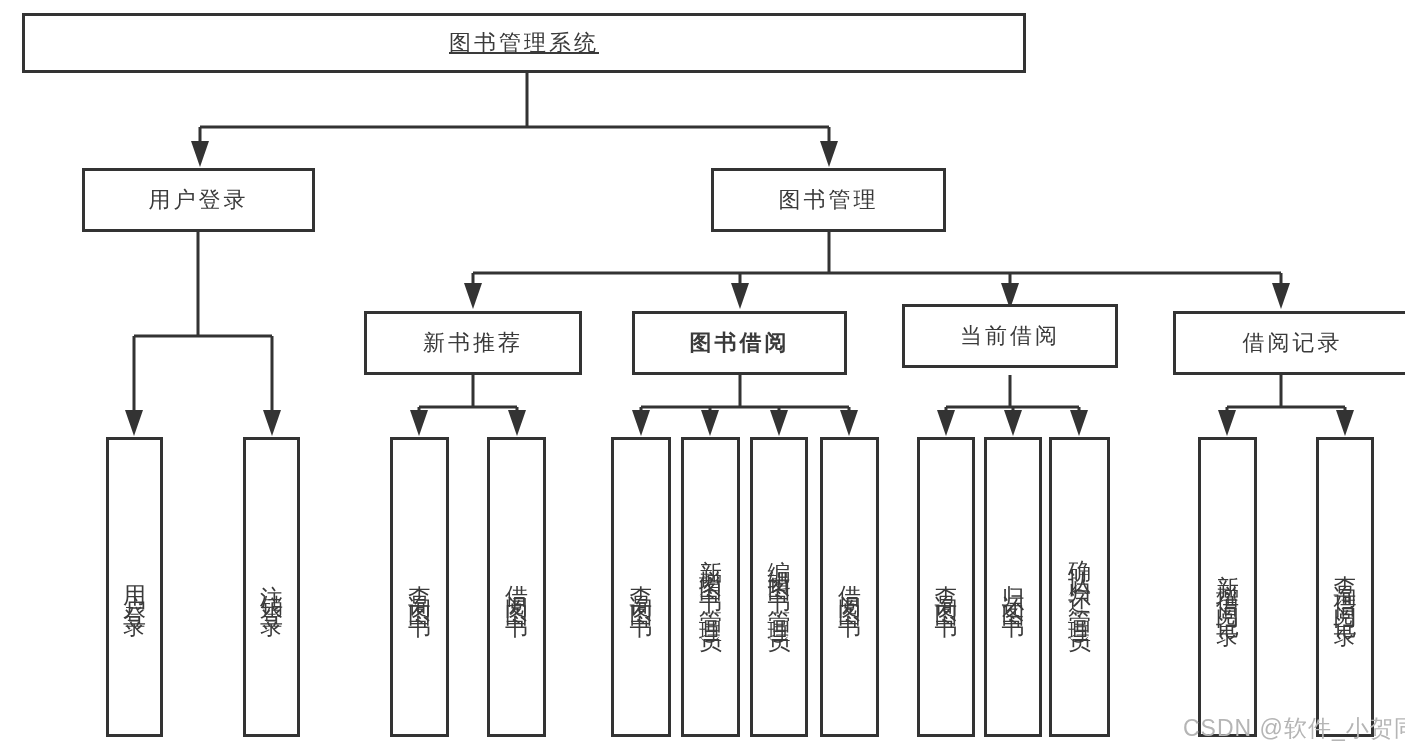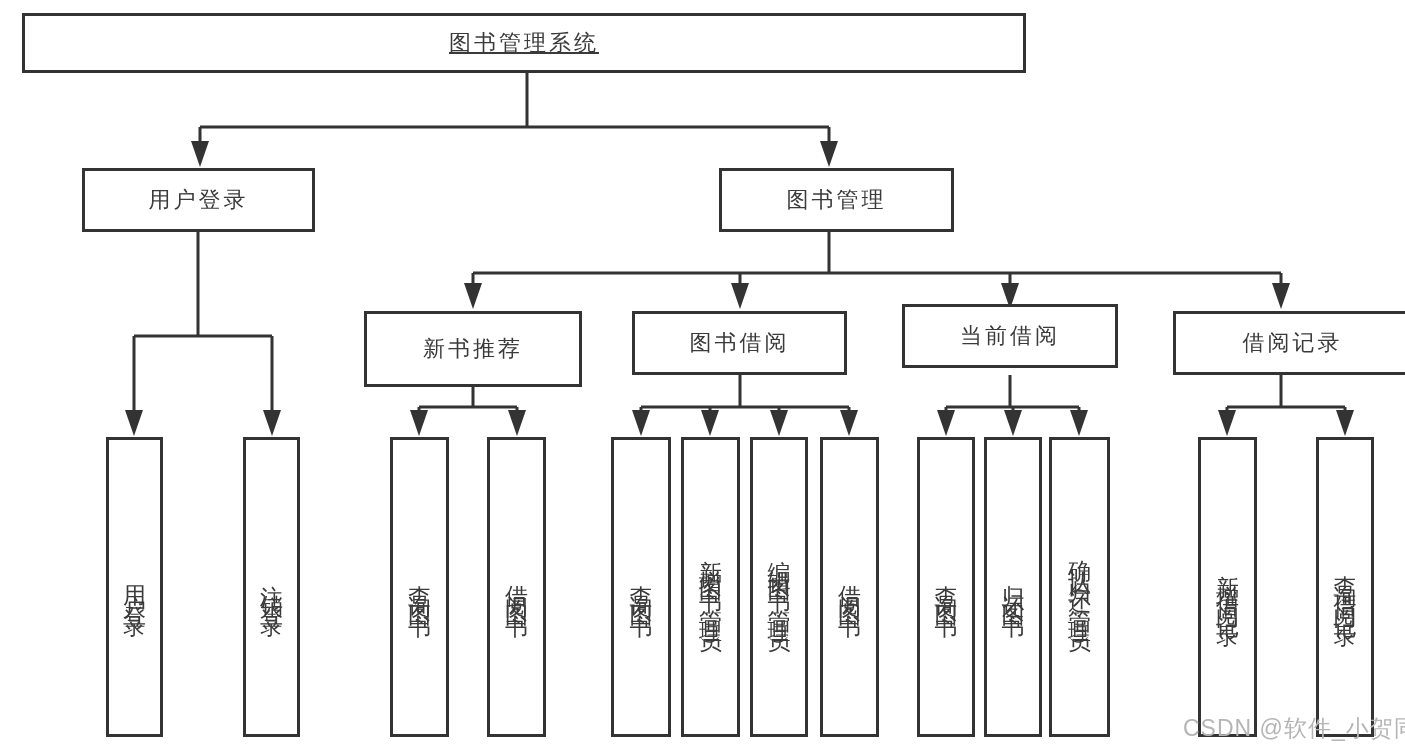--- a/index.html
+++ b/index.html
@@ -72,28 +72,28 @@
     </g>
   </svg>
 
   <div class="box" style="left:22px;top:13px;width:1004px;height:60px;text-decoration:underline;">
     <span class="hlabel">图书管理系统</span>
   </div>
 
   <div class="box" style="left:82px;top:168px;width:233px;height:64px;">
     <span class="hlabel">用户登录</span>
   </div>
-  <div class="box" style="left:711px;top:168px;width:235px;height:64px;margin-left:8px;">
+  <div class="box" style="left:711px;top:168px;width:235px;height:64px;">
     <span class="hlabel">图书管理</span>
   </div>
 
-  <div class="box" style="left:364px;top:311px;width:218px;height:76px;">
+  <div class="box" style="left:364px;top:311px;width:218px;height:64px;">
     <span class="hlabel">新书推荐</span>
   </div>
-  <div class="box" style="left:632px;top:311px;width:215px;height:64px;">
+  <div class="box" style="left:632px;top:311px;width:215px;height:64px;font-weight:bold;">
     <span class="hlabel">图书借阅</span>
   </div>
   <div class="box" style="left:902px;top:304px;width:216px;height:64px;">
     <span class="hlabel">当前借阅</span>
   </div>
   <div class="box" style="left:1173px;top:311px;width:239px;height:64px;">
     <span class="hlabel">借阅记录</span>
   </div>
 
   <div class="box vbox" style="left:106px;top:437px;width:57px;height:300px;">

